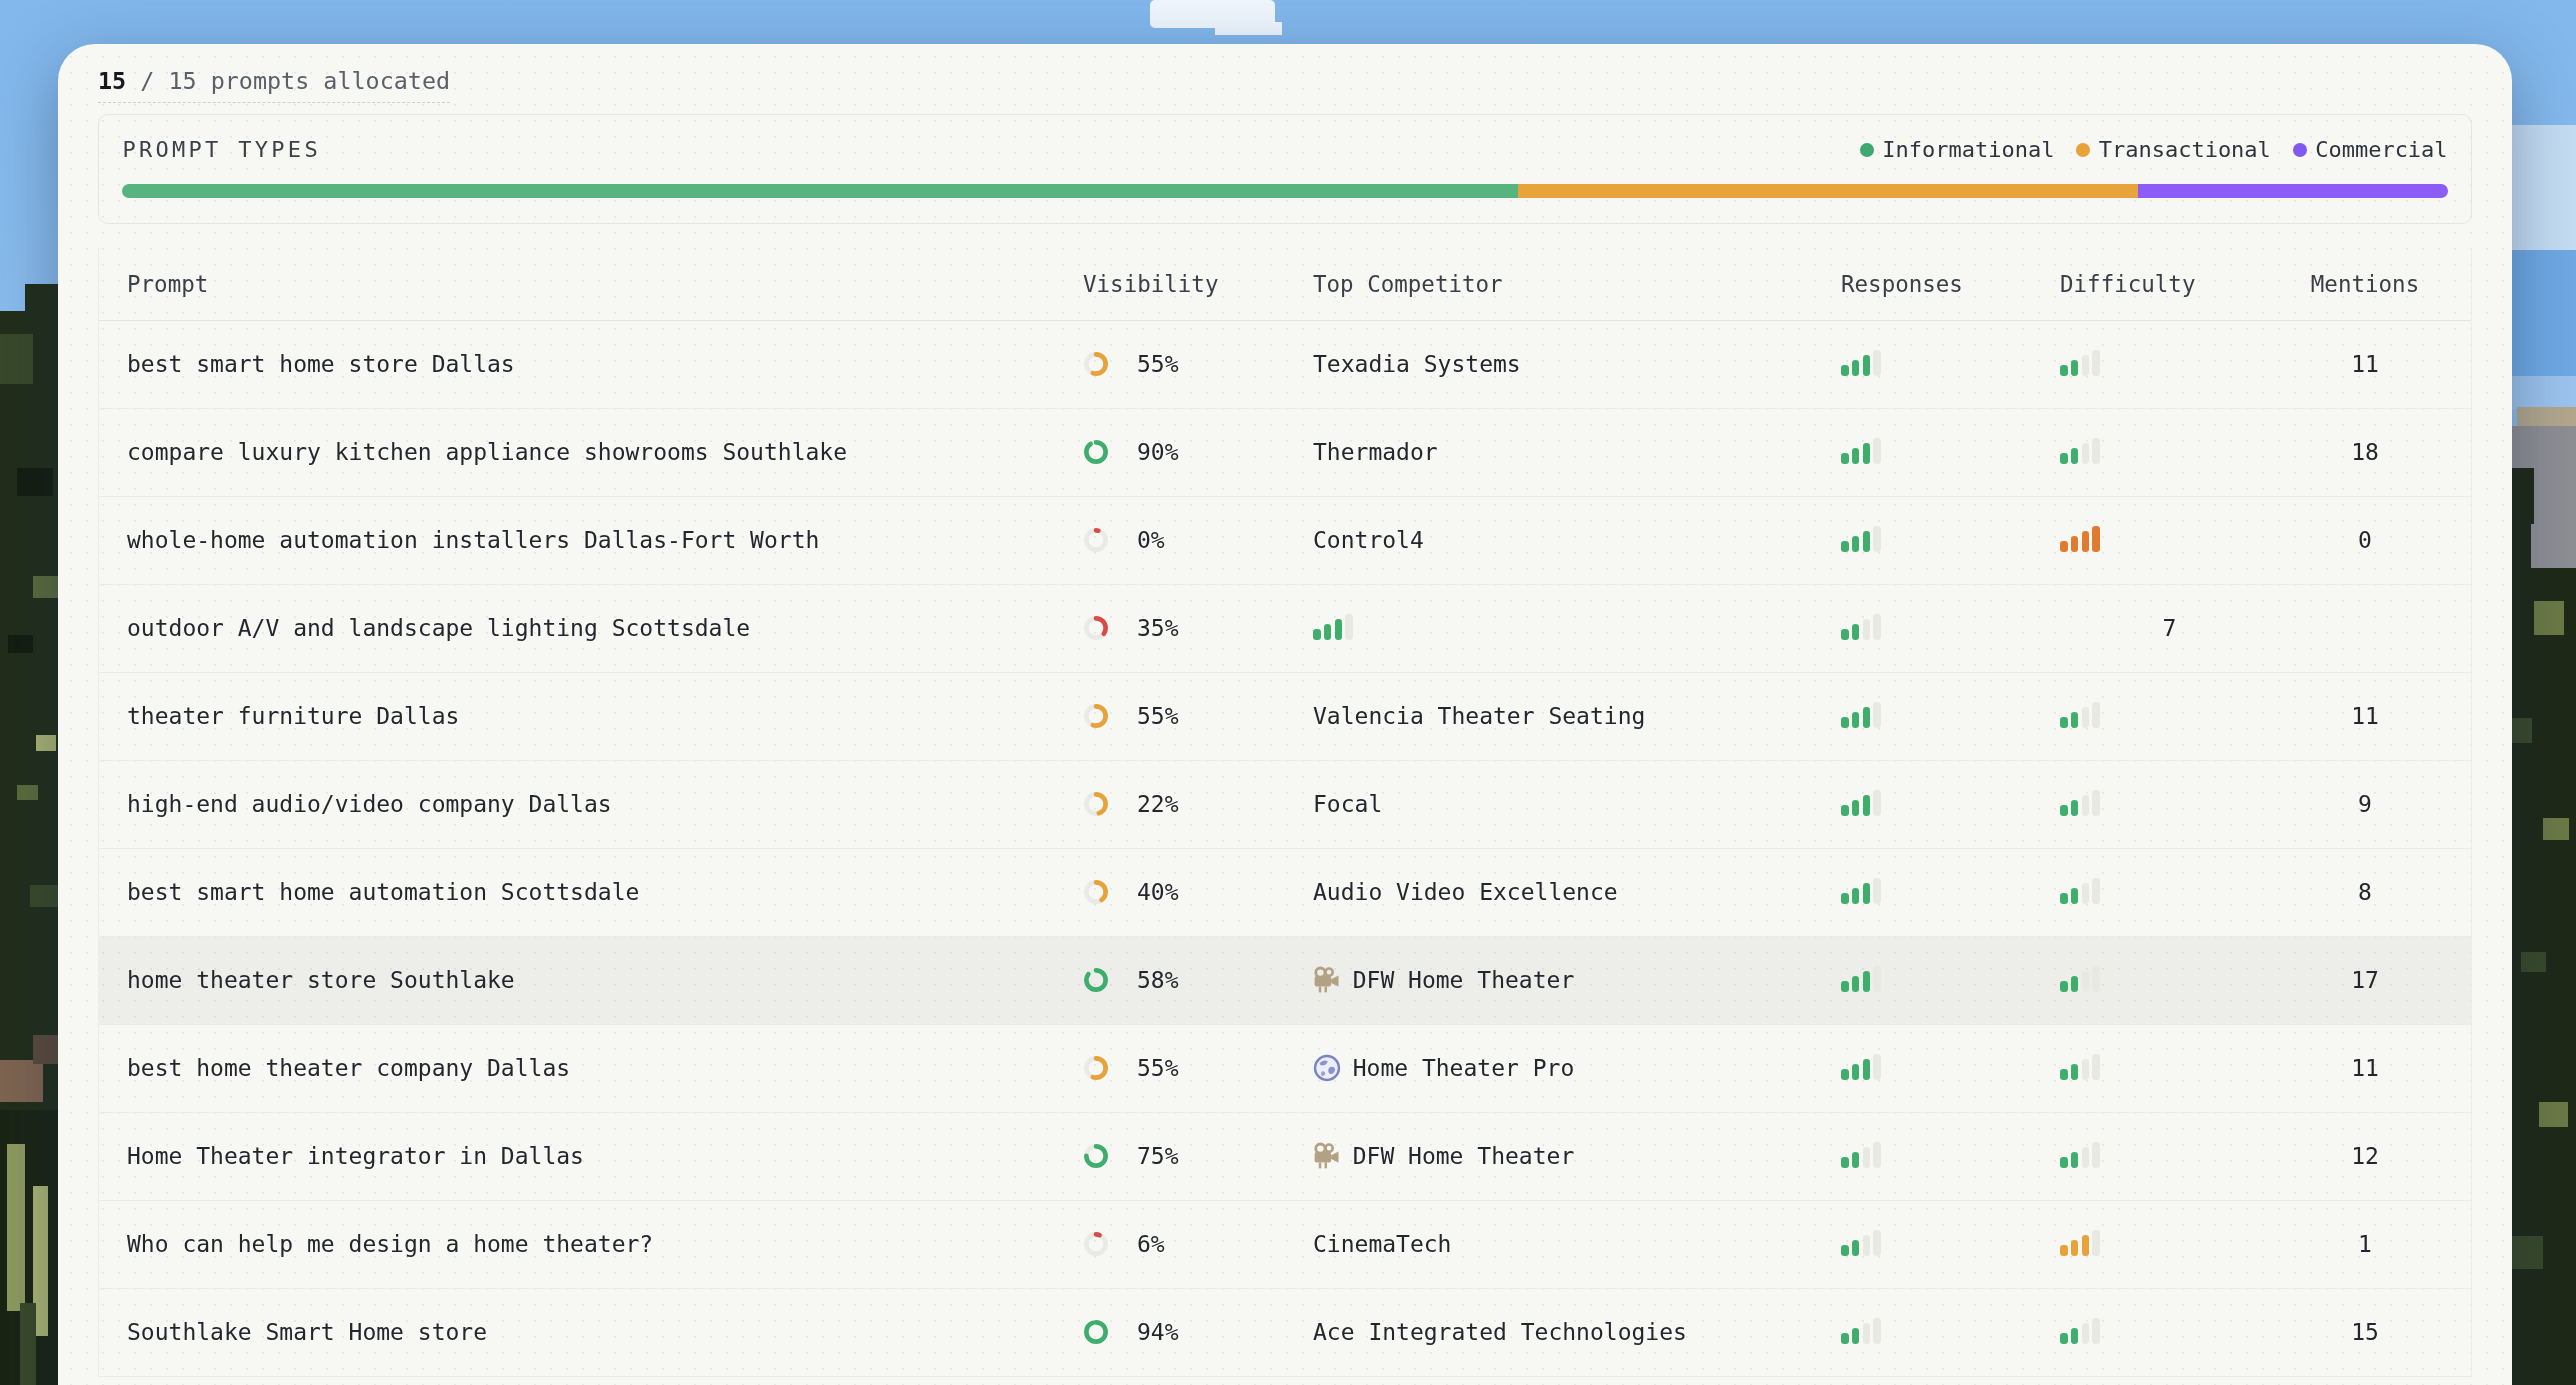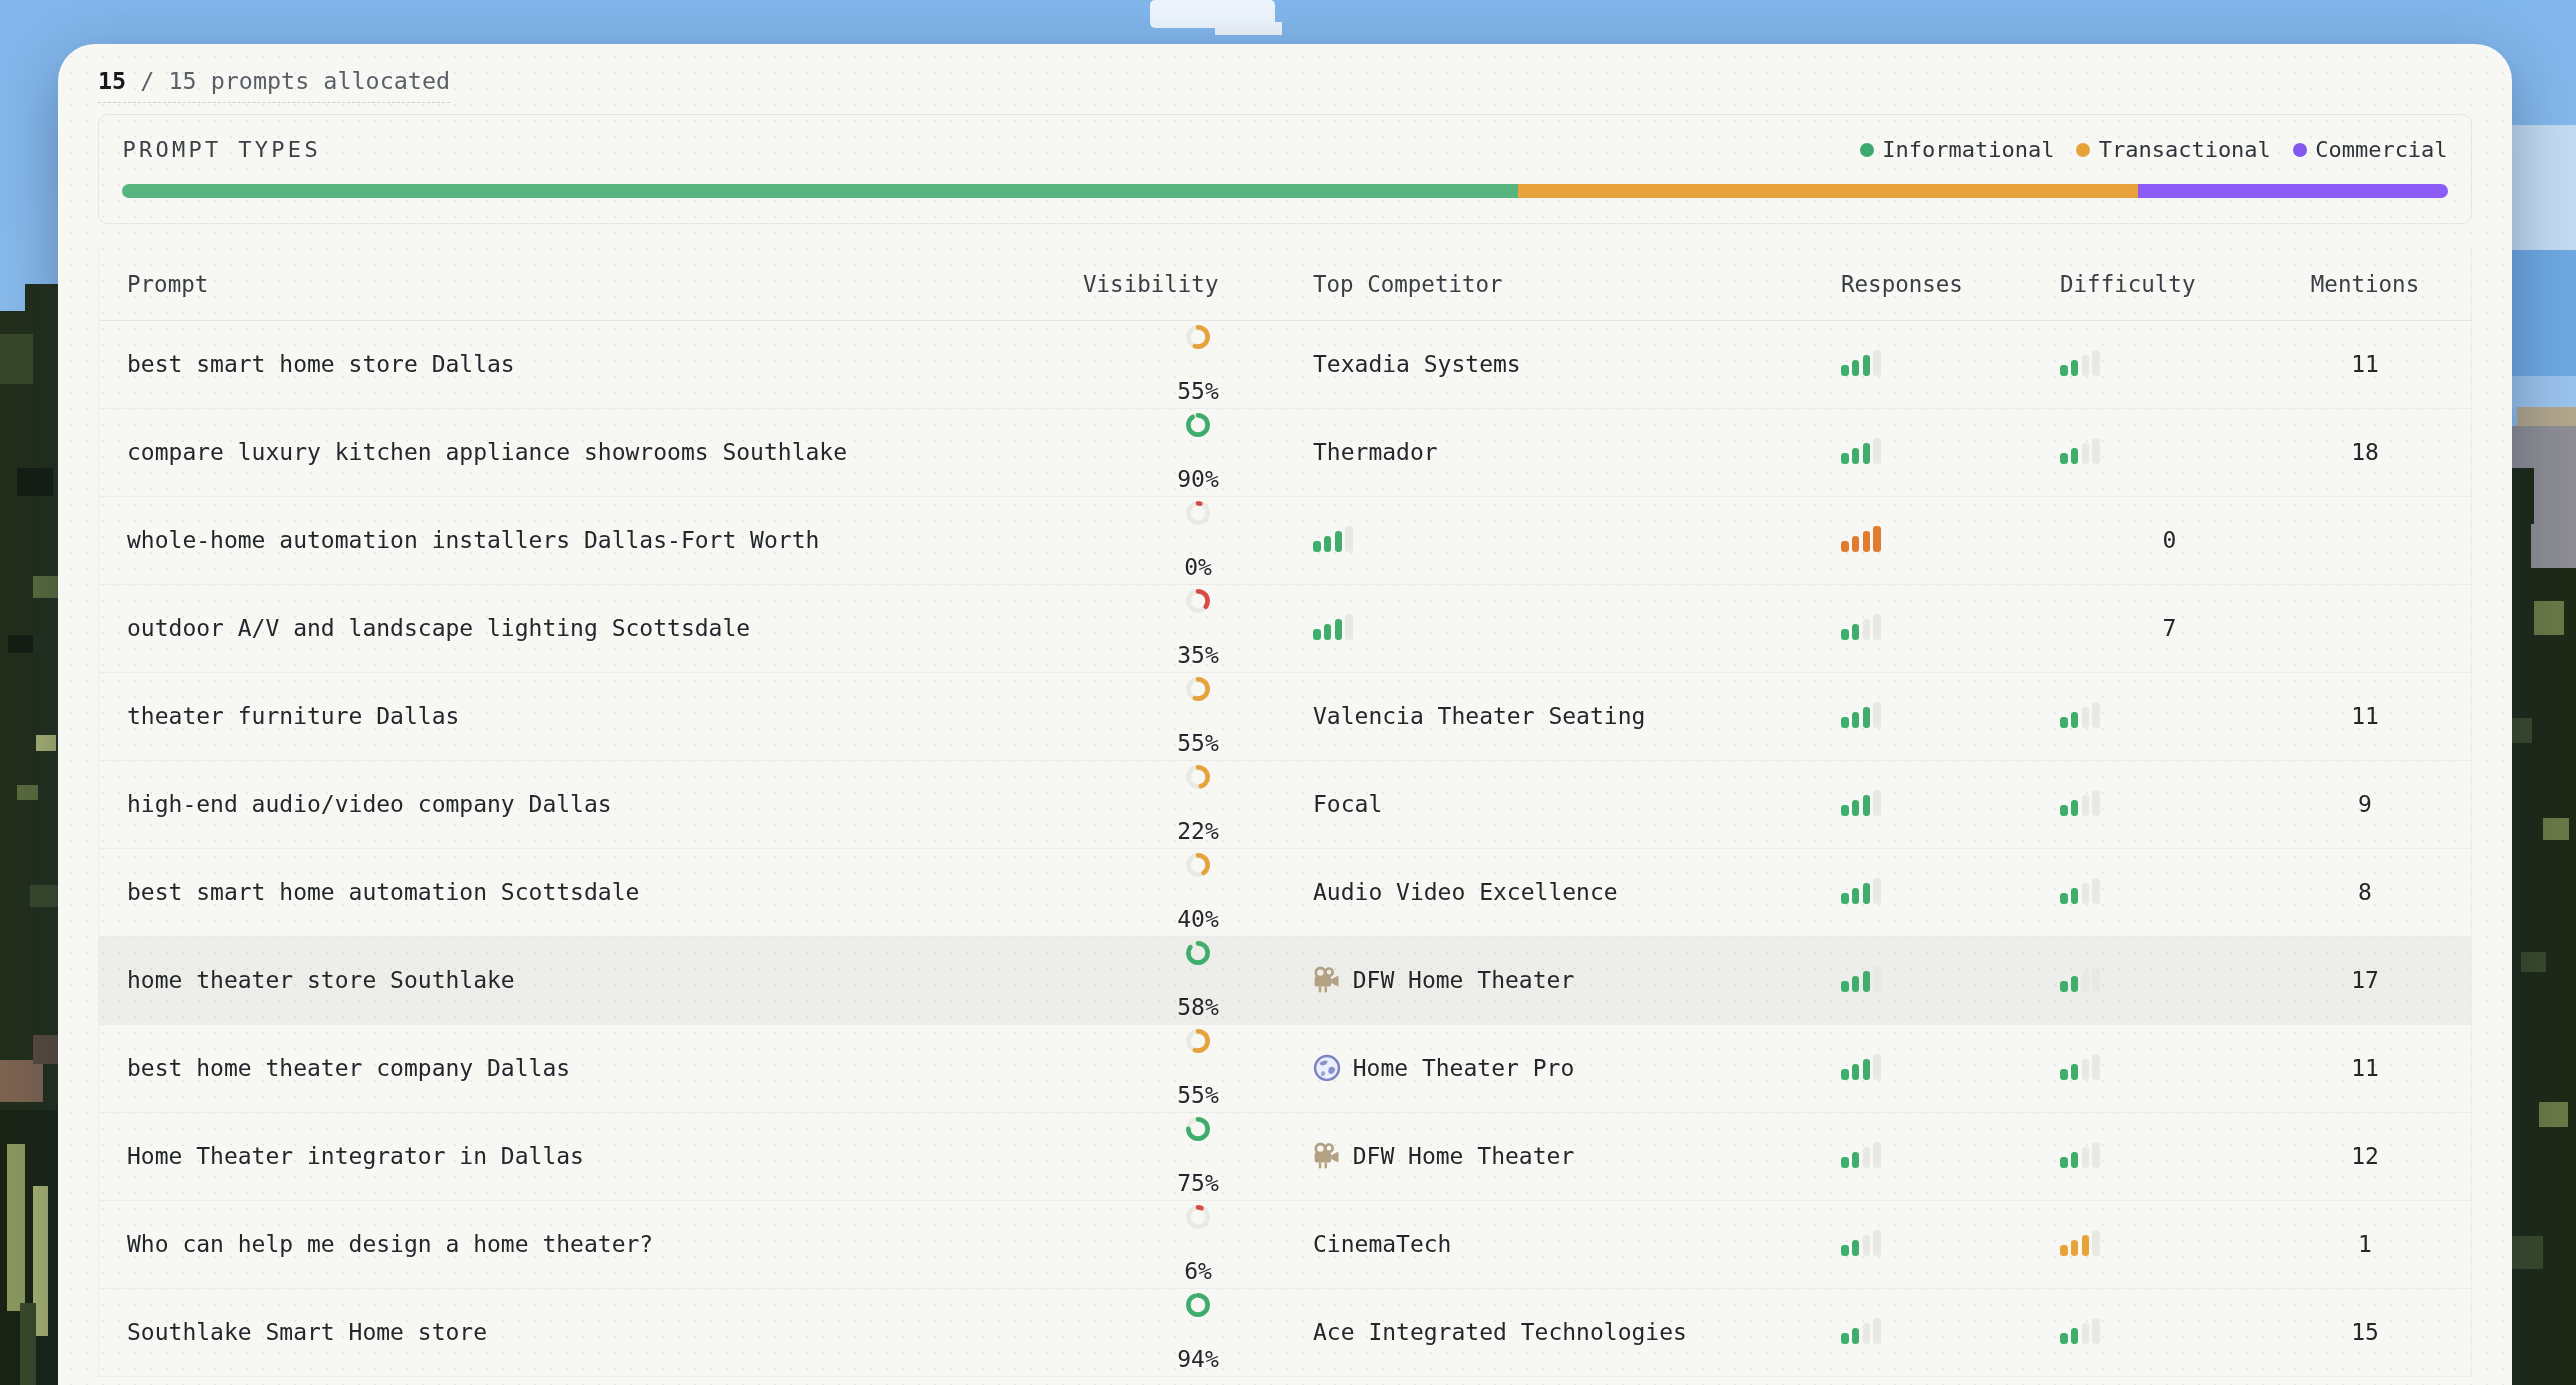--- a/index.html
+++ b/index.html
@@ -36,21 +36,21 @@
   
   .tbl{margin-top:23.4px;border-left:1.7px solid #ececea;border-right:1.7px solid #ececea;}
   .trow,.thead{display:grid;align-items:center;
     grid-template-columns:956px 230px 528px 219px 219px 1fr;
     padding-left:28px;padding-right:20px;box-sizing:border-box;}
   .thead{height:73px;border-bottom:1.7px solid #e3e3df;font-size:22.5px;color:#3a3f46;}
   .trow{height:88px;border-bottom:1.7px solid #ebebe7;font-size:23px;}
   .trow.hl{background:rgba(120,120,110,.07);}
   .th-ment,.cell-ment{text-align:center;}
   .cell-prompt{color:#23272c;white-space:nowrap;overflow:hidden;}
-  .cell-vis{display:flex;align-items:center;gap:28px;flex-direction:column;}
+  .cell-vis{display:flex;align-items:flex-end;gap:28px;}
   .pct{color:#23272c;}
   .cell-comp{display:flex;align-items:center;gap:11.7px;white-space:nowrap;overflow:hidden;color:#23272c;}
   .comp-icon{width:28px;height:28px;flex:0 0 auto;display:none;}
   .comp-icon.show{display:block;}
   .bars{display:inline-flex;align-items:flex-end;gap:3.3px;height:28px;}
   .bars i{display:inline-block;width:7.5px;border-radius:3.3px;}
   .cell-ment{color:#23272c;}
   .ring .track{fill:none;stroke:#e9e9e5;stroke-width:5.5;}
   .ring .prog{fill:none;stroke-width:5.5;stroke-linecap:round;}
 </style>
@@ -200,20 +200,24 @@
 
   <div class="trow">
     <div class="cell cell-prompt">whole-home automation installers Dallas-Fort Worth</div>
     <div class="cell cell-vis">
       <svg class="ring" width="26" height="26" viewBox="0 0 31 31">
         <circle class="track" cx="15.5" cy="15.5" r="11.5"></circle>
         <circle class="prog" cx="15.5" cy="15.5" r="11.5" transform="rotate(-90 15.5 15.5)" stroke-dasharray="2.8902652413026098 72.25663103256524" style="stroke: rgb(216, 75, 71);"></circle>
       </svg>
       <span class="pct">0%</span>
     </div>
+    <div class="cell cell-comp">
+
+      <span class="comp-name">Control4</span>
+    </div>
     <div class="cell cell-resp">
       <span class="bars bars-resp">
               <i style="height: 11px; background: rgb(63, 174, 108);"></i>
               <i style="height: 16px; background: rgb(63, 174, 108);"></i>
               <i style="height: 21px; background: rgb(63, 174, 108);"></i>
               <i style="height: 26px; background: rgb(233, 233, 228);"></i>
             </span>
     </div>
     <div class="cell cell-diff">
       <span class="bars bars-diff">

